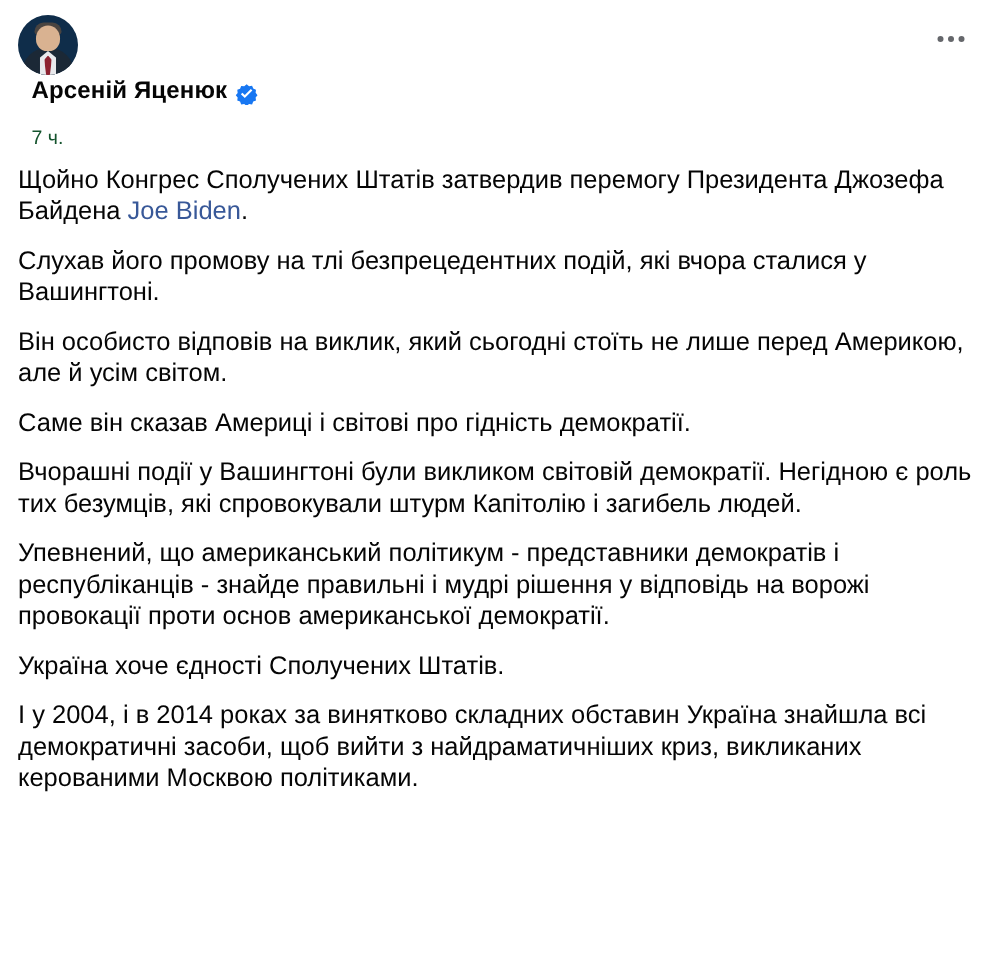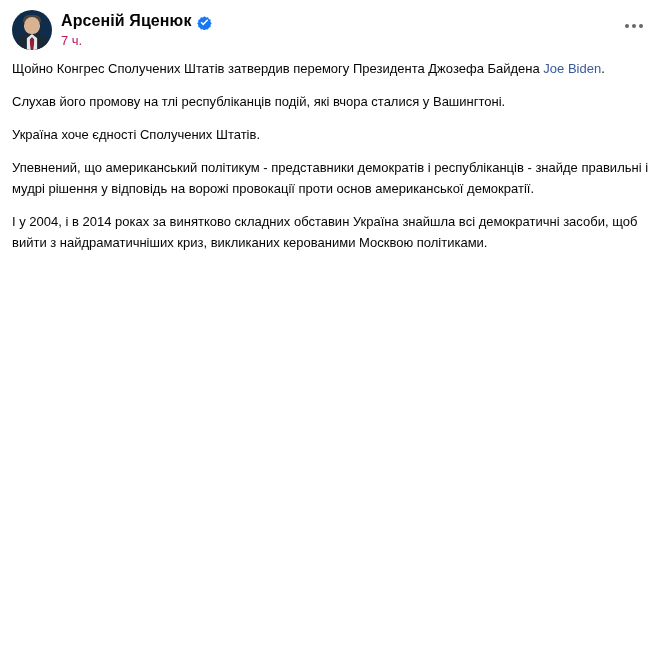--- a/index.html
+++ b/index.html
@@ -18,20 +18,21 @@
     width: 663px;
     box-sizing: border-box;
     padding: 8px 12px 0 12px;
     background: #ffffff;
   }
   .post-header {
     display: flex;
     align-items: flex-start;
     padding: 2px 0 6px 0;
     position: relative;
+    flex-direction: column;
   }
   .avatar {
     width: 40px;
     height: 40px;
     border-radius: 50%;
     background: #0f2d4a;
     overflow: hidden;
     flex: 0 0 40px;
     position: relative;
   }
@@ -106,23 +107,23 @@
   .verified {
     margin-left: 5px;
     width: 15px;
     height: 15px;
     display: inline-block;
     position: relative;
     top: 1px;
   }
   .timestamp {
     font-size: 13px;
-    color: #be185d;
+    color: #14532d;
     line-height: 18px;
-    margin-top: 1px;
+    margin-top: 12px;
   }
   .menu-dots {
     position: absolute;
     right: 2px;
     top: 8px;
     width: 30px;
     height: 20px;
     display: flex;
     align-items: center;
     justify-content: center;
@@ -133,21 +134,21 @@
     width: 4px;
     height: 4px;
     border-radius: 50%;
     background: #65676b;
     display: block;
   }
   .post-body {
     padding: 2px 0 0 0;
   }
   .para {
-    font-size: 13px;
+    font-size: 17px;
     line-height: 21px;
     color: #050505;
     margin: 0 0 12px 0;
     word-wrap: break-word;
   }
   .para:last-child {
     margin-bottom: 0;
   }
   .mention {
     color: #385898;
@@ -184,20 +185,23 @@
       <span></span>
       <span></span>
       <span></span>
     </div>
   </div>
 
   <div class="post-body">
     <p class="para">
       <span>Щойно Конгрес Сполучених Штатів затвердив перемогу Президента Джозефа Байдена </span><a class="mention" href="#">Joe Biden</a><span>.</span>
     </p>
-    <p class="para">Слухав його промову на тлі республіканців подій, які вчора сталися у Вашингтоні.</p>
+    <p class="para">Слухав його промову на тлі безпрецедентних подій, які вчора сталися у Вашингтоні.</p>
+    <p class="para">Він особисто відповів на виклик, який сьогодні стоїть не лише перед Америкою, але й усім світом.</p>
+    <p class="para">Саме він сказав Америці і світові про гідність демократії.</p>
+    <p class="para">Вчорашні події у Вашингтоні були викликом світовій демократії. Негідною є роль тих безумців, які спровокували штурм Капітолію і загибель людей.</p>
+    <p class="para">Упевнений, що американський політикум - представники демократів і республіканців - знайде правильні і мудрі рішення у відповідь на ворожі провокації проти основ американської демократії.</p>
     <p class="para">Україна хоче єдності Сполучених Штатів.</p>
-    <p class="para">Упевнений, що американський політикум - представники демократів і республіканців - знайде правильні і мудрі рішення у відповідь на ворожі провокації проти основ американської демократії.</p>
     <p class="para">І у 2004, і в 2014 роках за винятково складних обставин Україна знайшла  всі демократичні засоби, щоб вийти з найдраматичніших криз, викликаних керованими Москвою політиками.</p>
 
   </div>
 
 </div>
 
 </body></html>

